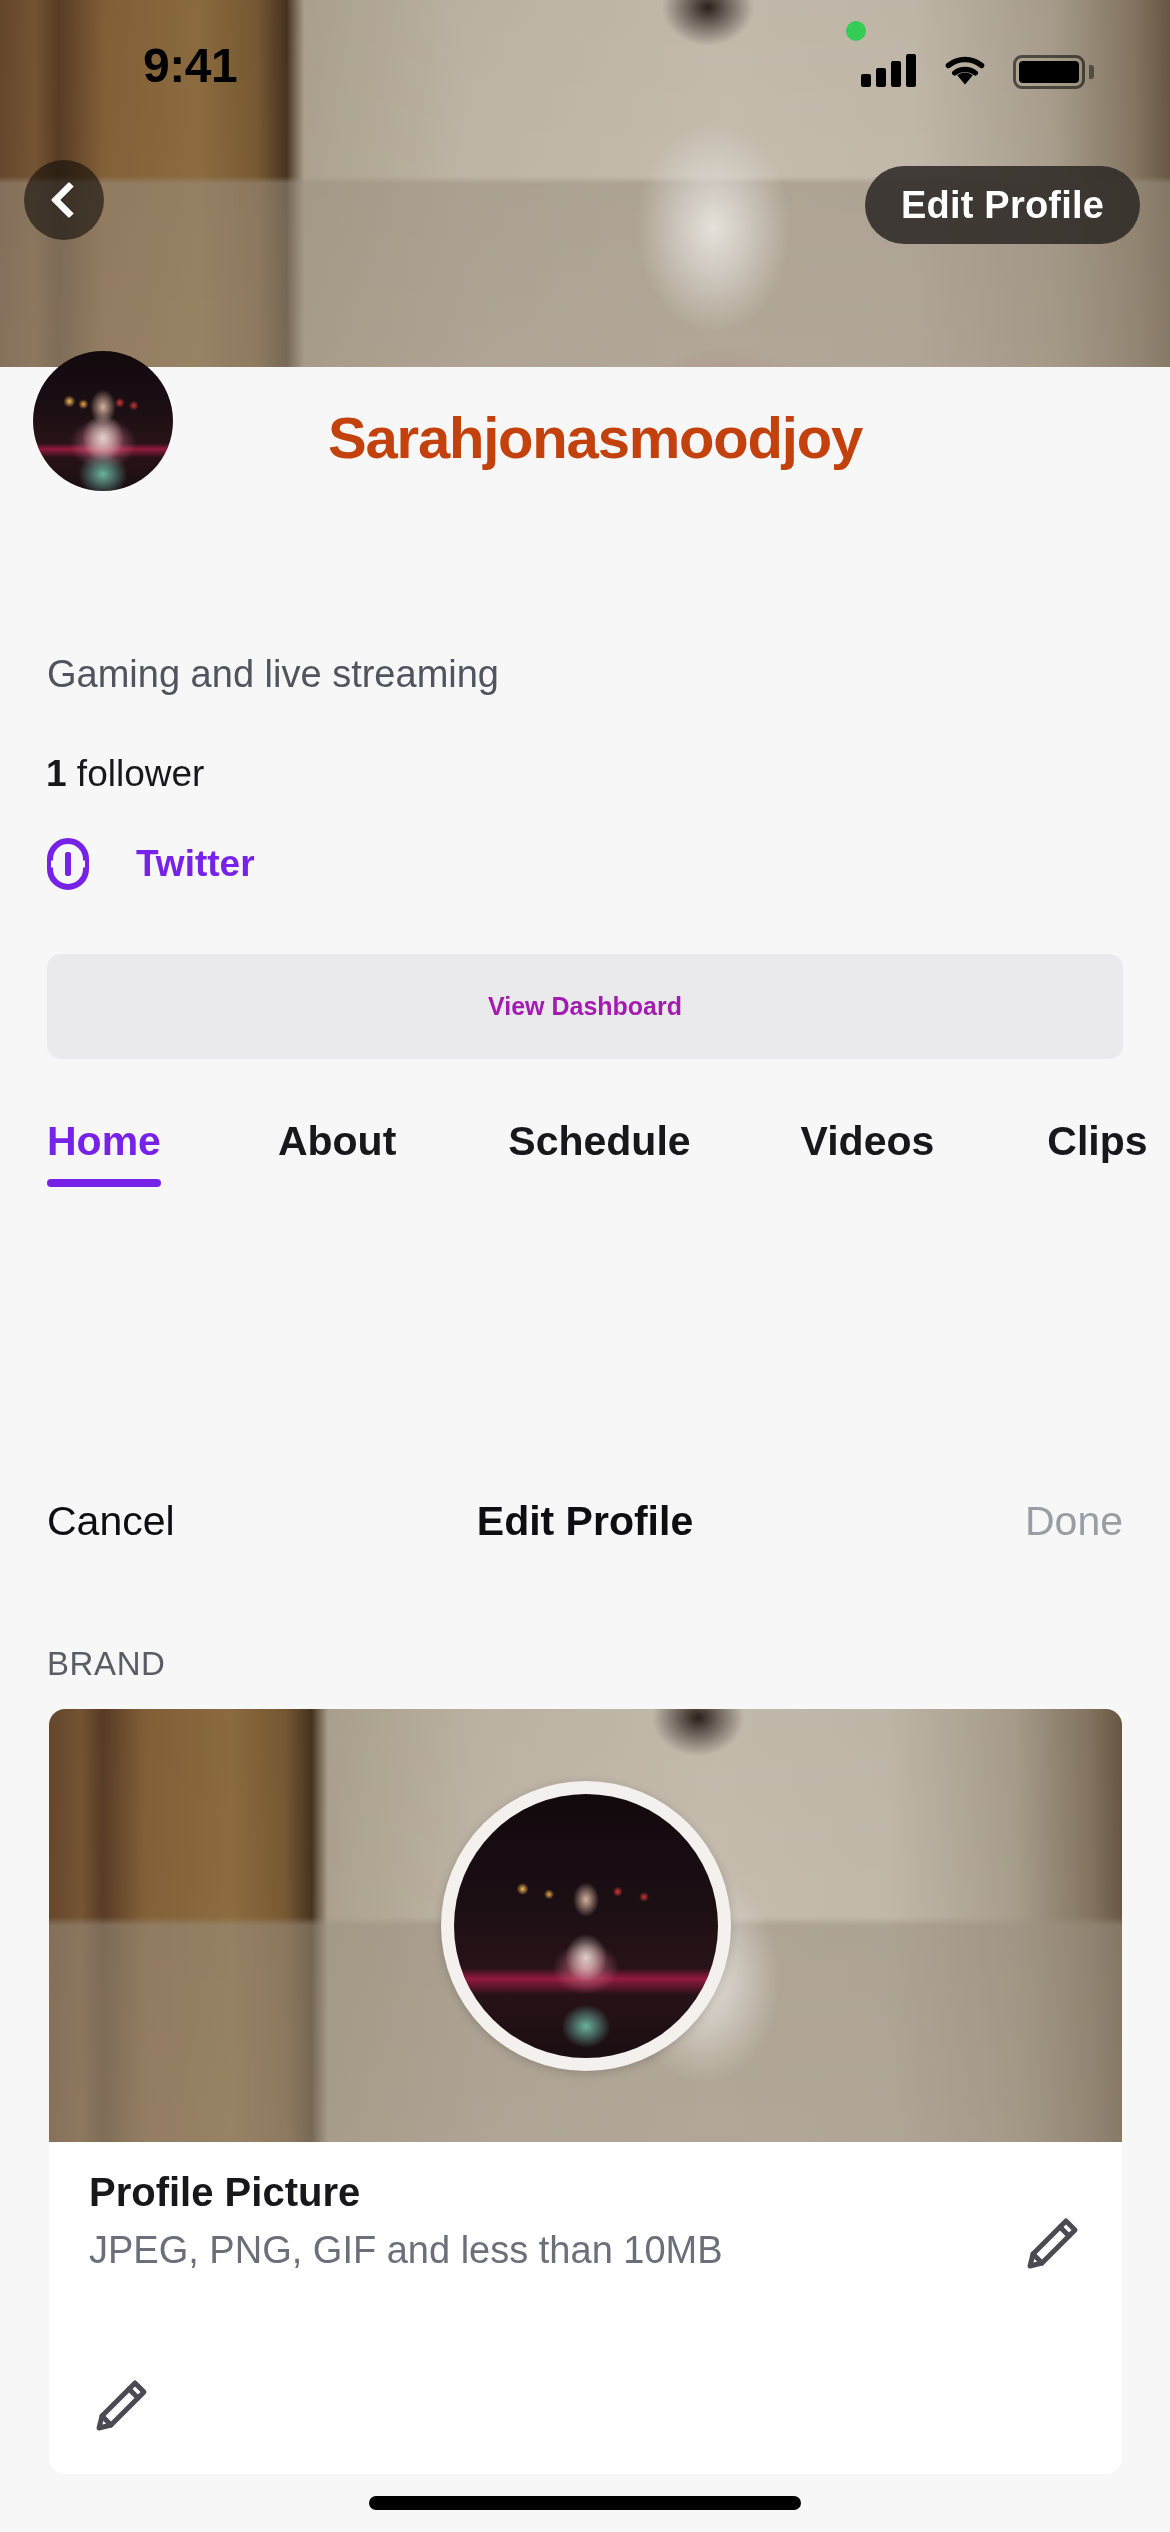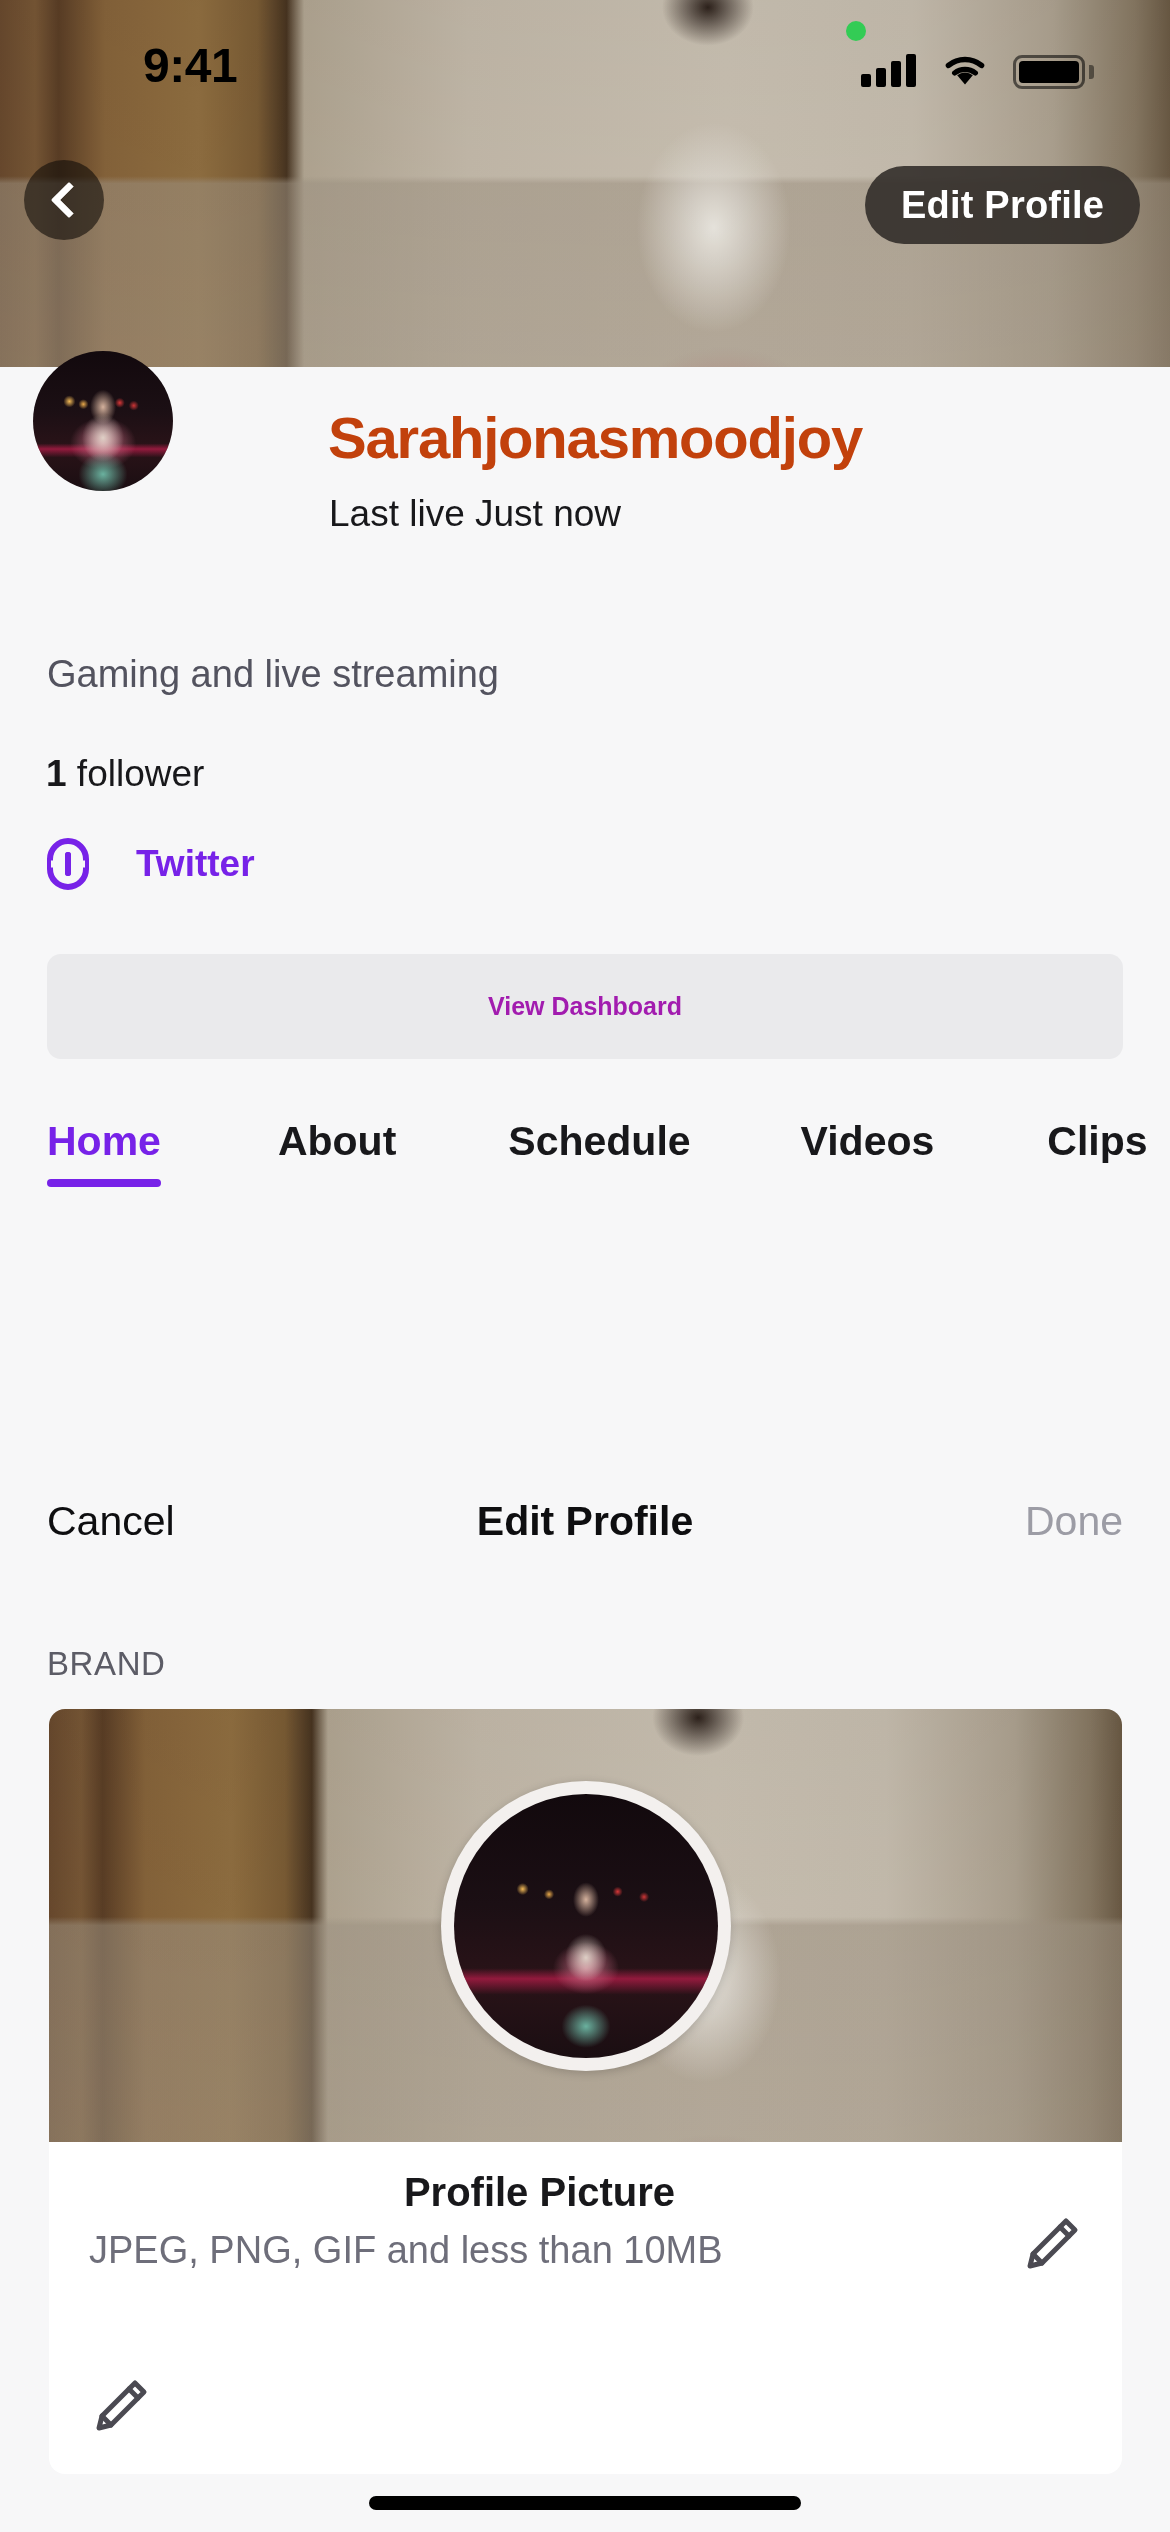--- a/index.html
+++ b/index.html
@@ -357,21 +357,20 @@
     align-items: flex-start;
     padding: 28px 40px 24px 40px;
     min-height: 166px;
   }
   .row-text { flex: 1; padding-right: 30px; }
   .row-title {
     font-size: 40px;
     font-weight: 700;
     color: #18181B;
     margin-bottom: 12px;
-    text-align: center;
   }
   .row-sub {
     font-size: 38px;
     color: #6E6E7A;
     line-height: 1.22;
   }
   .pencil-icon {
     width: 62px; height: 62px;
     flex: 0 0 62px;
     margin-top: 44px;
@@ -422,21 +421,20 @@
 
   <div class="back-btn">
     <div class="chevron-left"></div>
   </div>
   <div class="edit-profile-pill">Edit Profile</div>
 
   <div class="avatar">
     <div class="avatar-photo"></div>
   </div>
   <div class="profile-name">Sarahjonasmoodjoy</div>
-  <div class="profile-lastlive">Last live Just now</div>
   <div class="bio">Gaming and live streaming</div>
 
   <div class="followers">
     <b>1</b><span> follower</span>
   </div>
 
   <div class="social-link">
     <svg class="link-icon" viewBox="0 0 44 52">
       <rect x="4" y="3" width="36" height="46" rx="18" ry="18" fill="none" stroke="#7722E8" stroke-width="6"></rect>
       <line x1="22" y1="17" x2="22" y2="35" stroke="#7722E8" stroke-width="6" stroke-linecap="round"></line>

